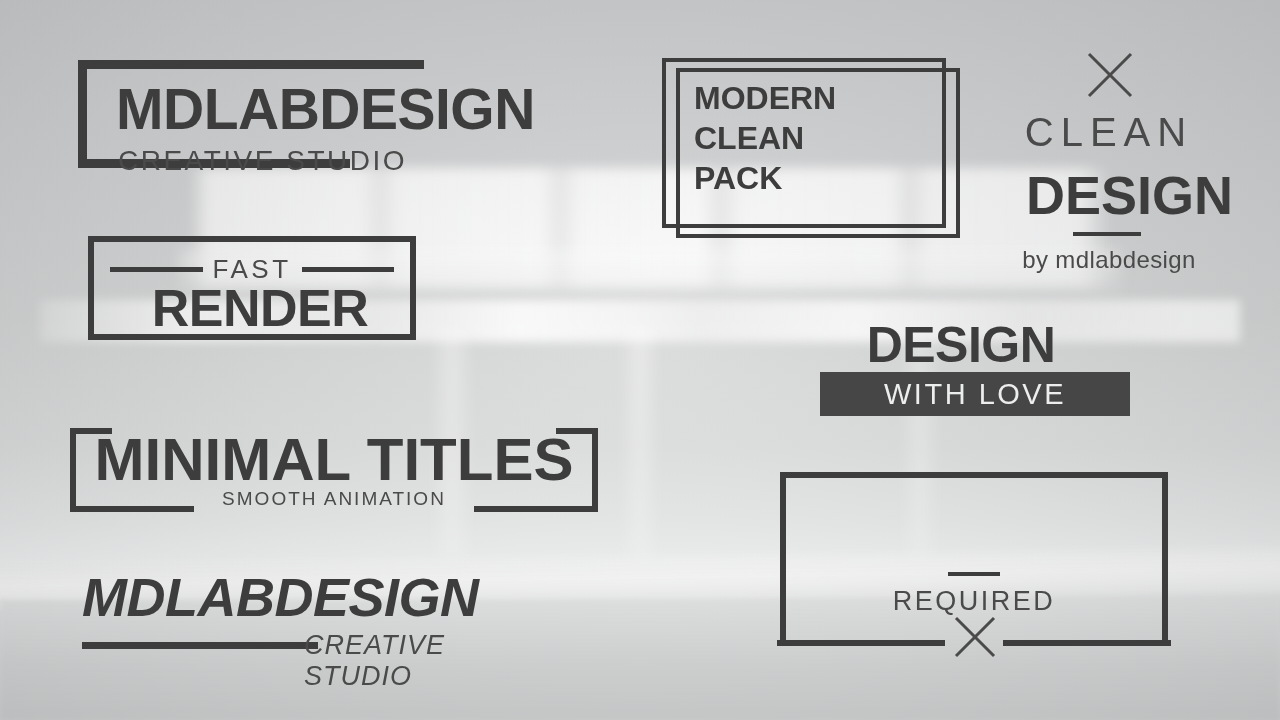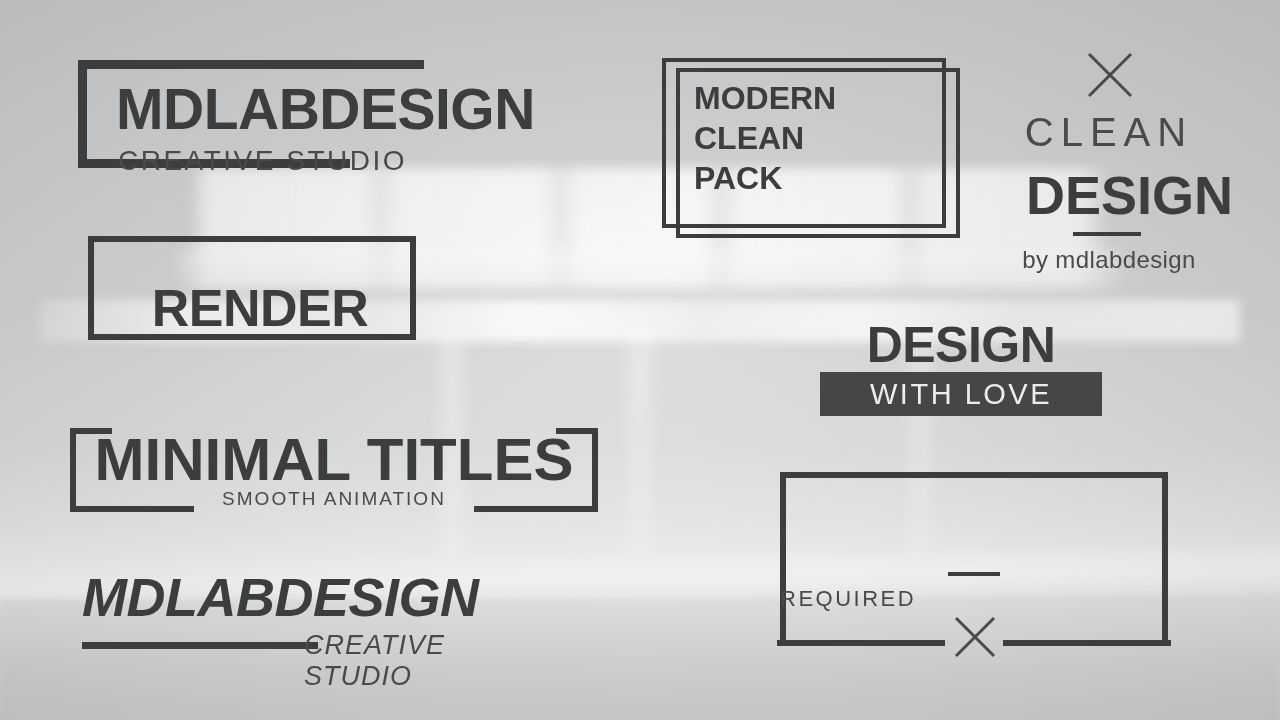--- a/index.html
+++ b/index.html
@@ -208,21 +208,21 @@
   }
 
   
   #b5 { left:820px; top:320px; width:282px; }
   #b5 .created {
     position:absolute; left:0; right:0; top:0;
     text-align:center; font-size:50px; letter-spacing:-0.5px;
   }
   #b5 .lovebar {
     position:absolute; left:0; top:52px;
-    width:282px; height:44px;
+    width:310px; height:44px;
     background:#464646;
     display:flex; align-items:center; justify-content:center;
   }
   #b5 .lovebar span {
     color:#eceded; font-size:29px; letter-spacing:2.5px; font-weight:400;
   }
 
   
   #b6 { left:70px; top:428px; width:528px; height:84px; }
   #b6 .brk {
@@ -279,21 +279,21 @@
   #b8 .np-title {
     position:absolute; left:0; right:0; top:38px;
     text-align:center; font-size:48px; letter-spacing:-0.5px;
   }
   #b8 .np-div {
     position:absolute; left:168px; top:100px;
     width:52px; height:4px; background:#3d3d3d;
   }
   #b8 .np-sub {
     position:absolute; left:0; right:0; top:114px;
-    text-align:left; font-size:22px; letter-spacing:2.5px;
+    text-align:center; font-size:27px; letter-spacing:2.5px;
     font-weight:400; color:#4a4a4a;
   }
   #b8 .xmark-bottom {
     position:absolute; left:172px; top:142px;
   }
 </style>
 </head>
 <body>
 
 <div id="stage">
@@ -309,20 +309,25 @@
 
   <div class="blk-abs" id="b1">
     <div class="bracket"></div>
     <div class="bracket-topext"></div>
     <div class="t-bold b1-title">MDLABDESIGN</div>
     <div class="t-thin b1-sub">CREATIVE STUDIO</div>
   </div>
 
   <div class="blk-abs" id="b2">
     <div class="box"></div>
+    <div class="rule-row">
+      <div class="rule"></div>
+      <div class="fast">FAST</div>
+      <div class="rule"></div>
+    </div>
     <div class="t-bold render">RENDER</div>
   </div>
 
   <div class="blk-abs" id="b3">
     <div class="frame-back"></div>
     <div class="frame-front"></div>
     <div class="lines">
       <div class="t-bold line">MODERN</div>
       <div class="t-bold line">CLEAN</div>
       <div class="t-bold line">PACK</div>

